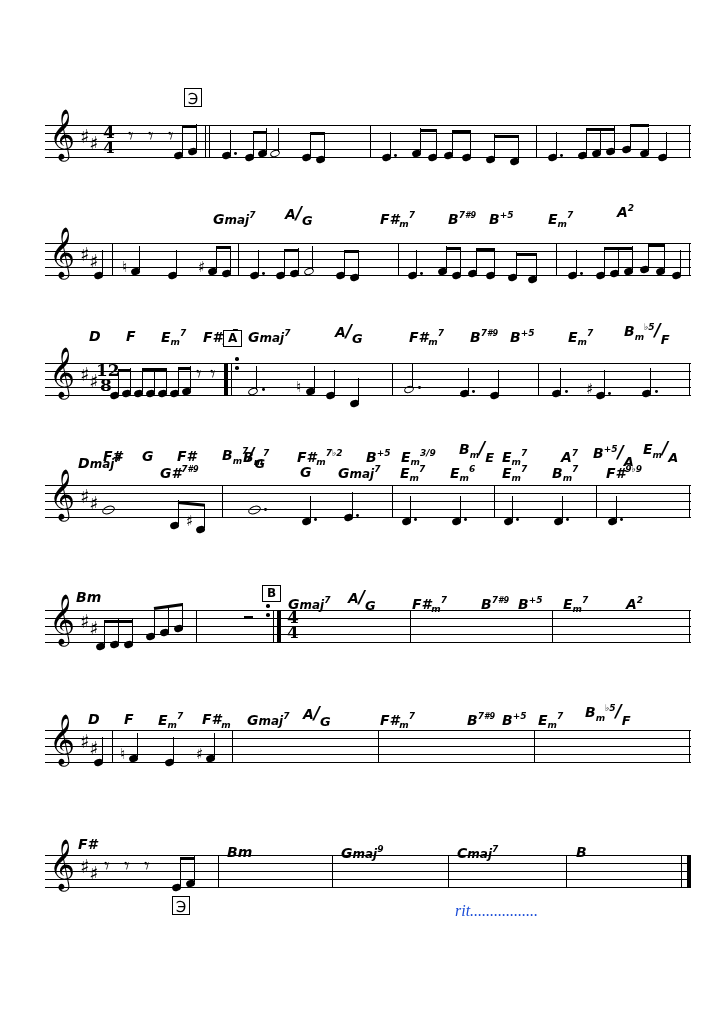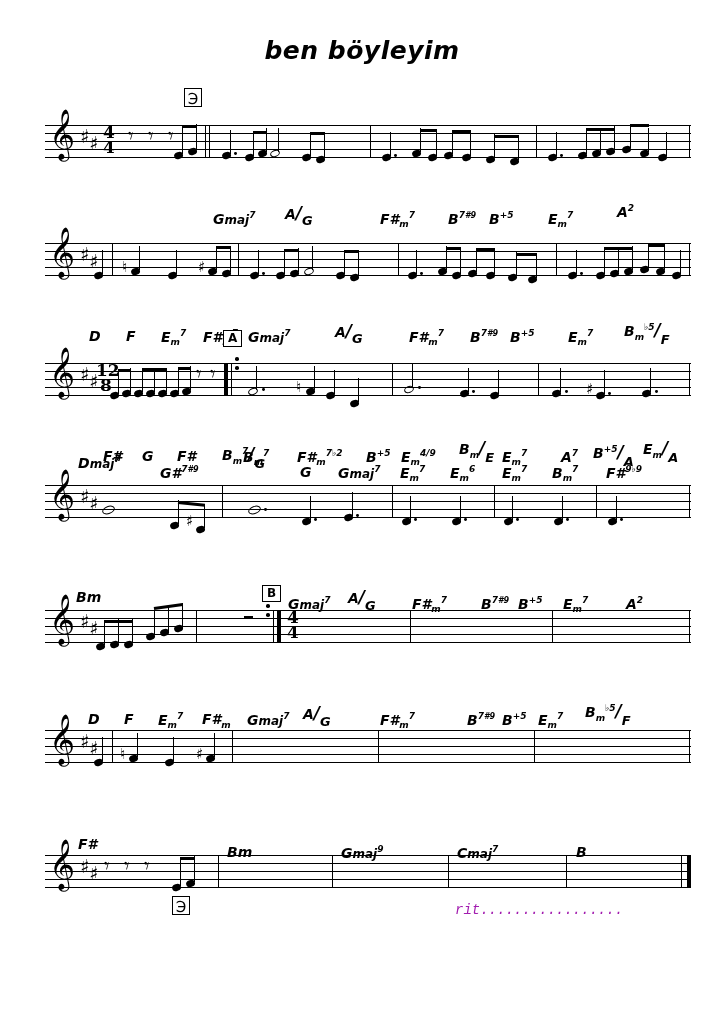--- a/index.html
+++ b/index.html
@@ -223,32 +223,31 @@
   }
   .rest-half {
     position: absolute;
     width: 9px;
     height: 3.2px;
     background: #000;
   }
 
   .rit {
     position: absolute;
-    font-family: Liberation Mono, monospace;
+    font-family: Liberation Serif, serif;
     font-style: italic;
-    font-size: 14px;
-    color: #a21caf;
+    font-size: 16px;
+    color: #1d4ed8;
   }
 </style>
 </head>
 <body>
 
 <div id="sheet">
 
-  <div class="title">ben böyleyim</div>
 
   <div class="system" style="top:110px;">
     <div class="staff" style="top:15px;">
       <div class="line"></div>
         <div class="line"></div>
         <div class="line"></div>
         <div class="line"></div>
         <div class="line"></div>
     </div>
     <div class="clef" style="left:49px; top:2px;">𝄞</div>
@@ -520,21 +519,21 @@
     <div class="dot" style="left:655px; top:42px;"></div>
 
     <div class="barline" style="left:689px; top:15px;"></div>
 
     <div class="chord" style="left:103px; top:100px;">F#</div>
     <div class="chord" style="left:142px; top:100px;">G</div>
     <div class="chord" style="left:177px; top:100px;">F#</div>
     <div class="chord" style="left:243px; top:100px;">B<sub>m</sub><sup>7</sup></div>
     <div class="chord" style="left:297px; top:100px;">F#<sub>m</sub><sup>7♭2</sup></div>
     <div class="chord" style="left:366px; top:100px;">B<sup>+5</sup></div>
-    <div class="chord" style="left:401px; top:100px;">E<sub>m</sub><sup>4/9</sup></div>
+    <div class="chord" style="left:401px; top:100px;">E<sub>m</sub><sup>3/9</sup></div>
     <div class="chord" style="left:459px; top:90px;">B<sub>m</sub><span class="slash">/</span><span class="den" style="position:relative; top:8px;">E</span></div>
     <div class="chord" style="left:502px; top:100px;">E<sub>m</sub><sup>7</sup></div>
     <div class="chord" style="left:561px; top:100px;">A<sup>7</sup></div>
     <div class="chord" style="left:593px; top:94px;">B<sup>+5</sup><span class="slash">/</span><span class="den" style="position:relative; top:8px;">A</span></div>
     <div class="chord" style="left:643px; top:90px;">E<sub>m</sub><span class="slash">/</span><span class="den" style="position:relative; top:8px;">A</span></div>
   </div>
 
   <div class="system" style="top:470px;">
     <div class="staff" style="top:15px;">
       <div class="line"></div>

